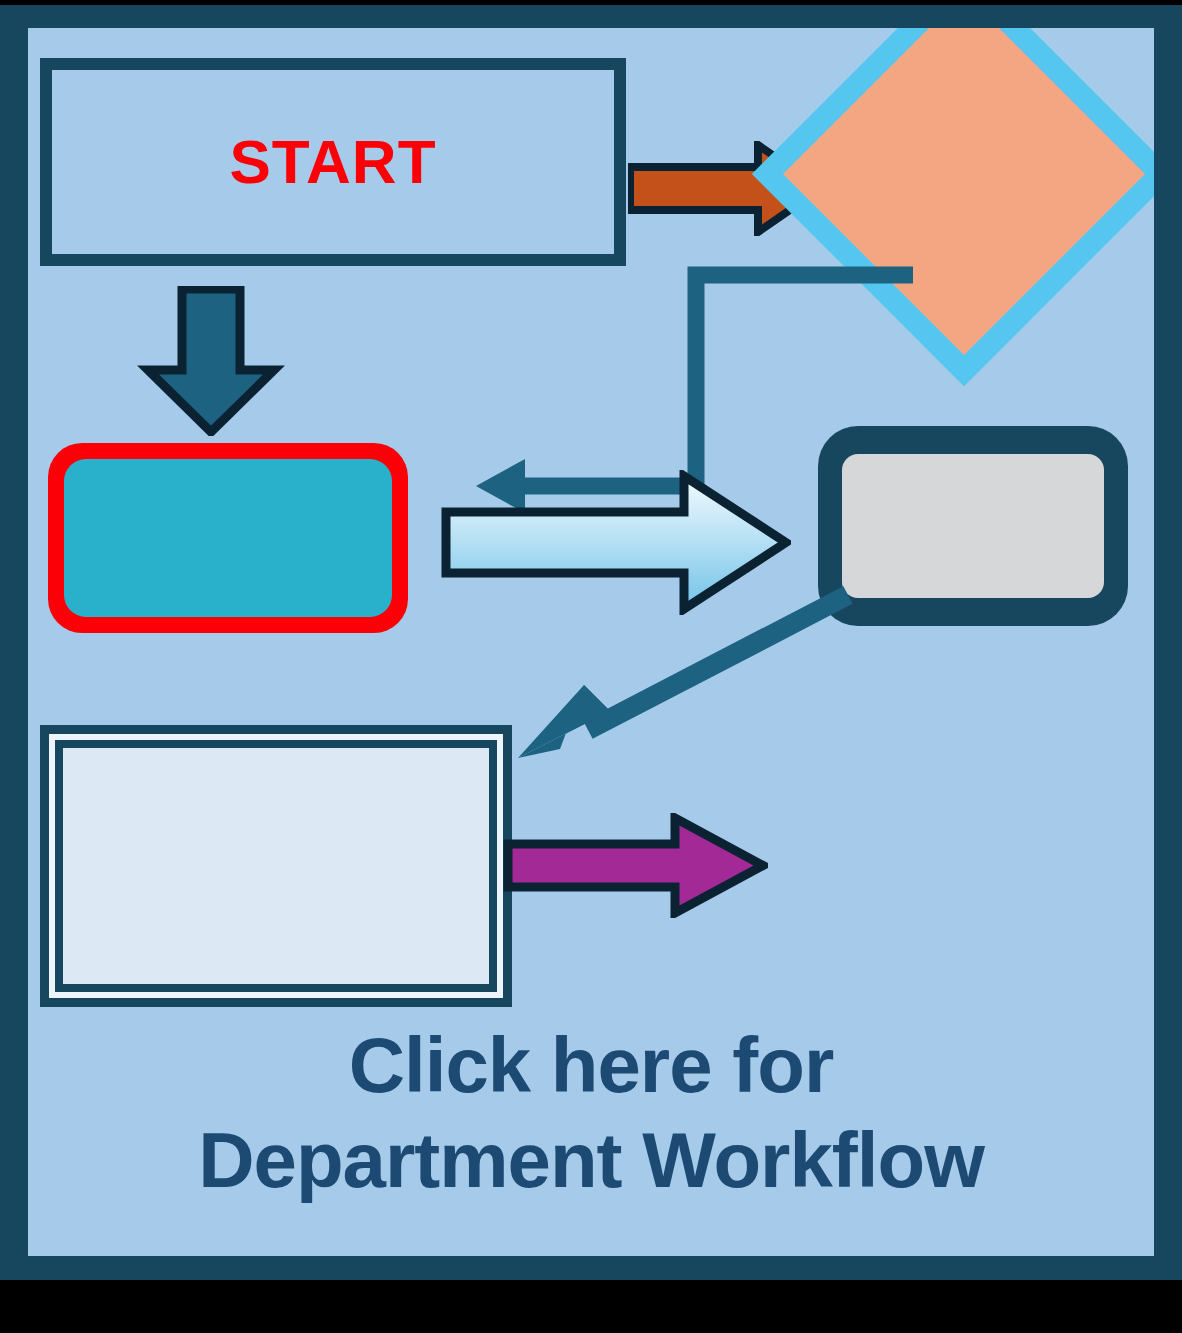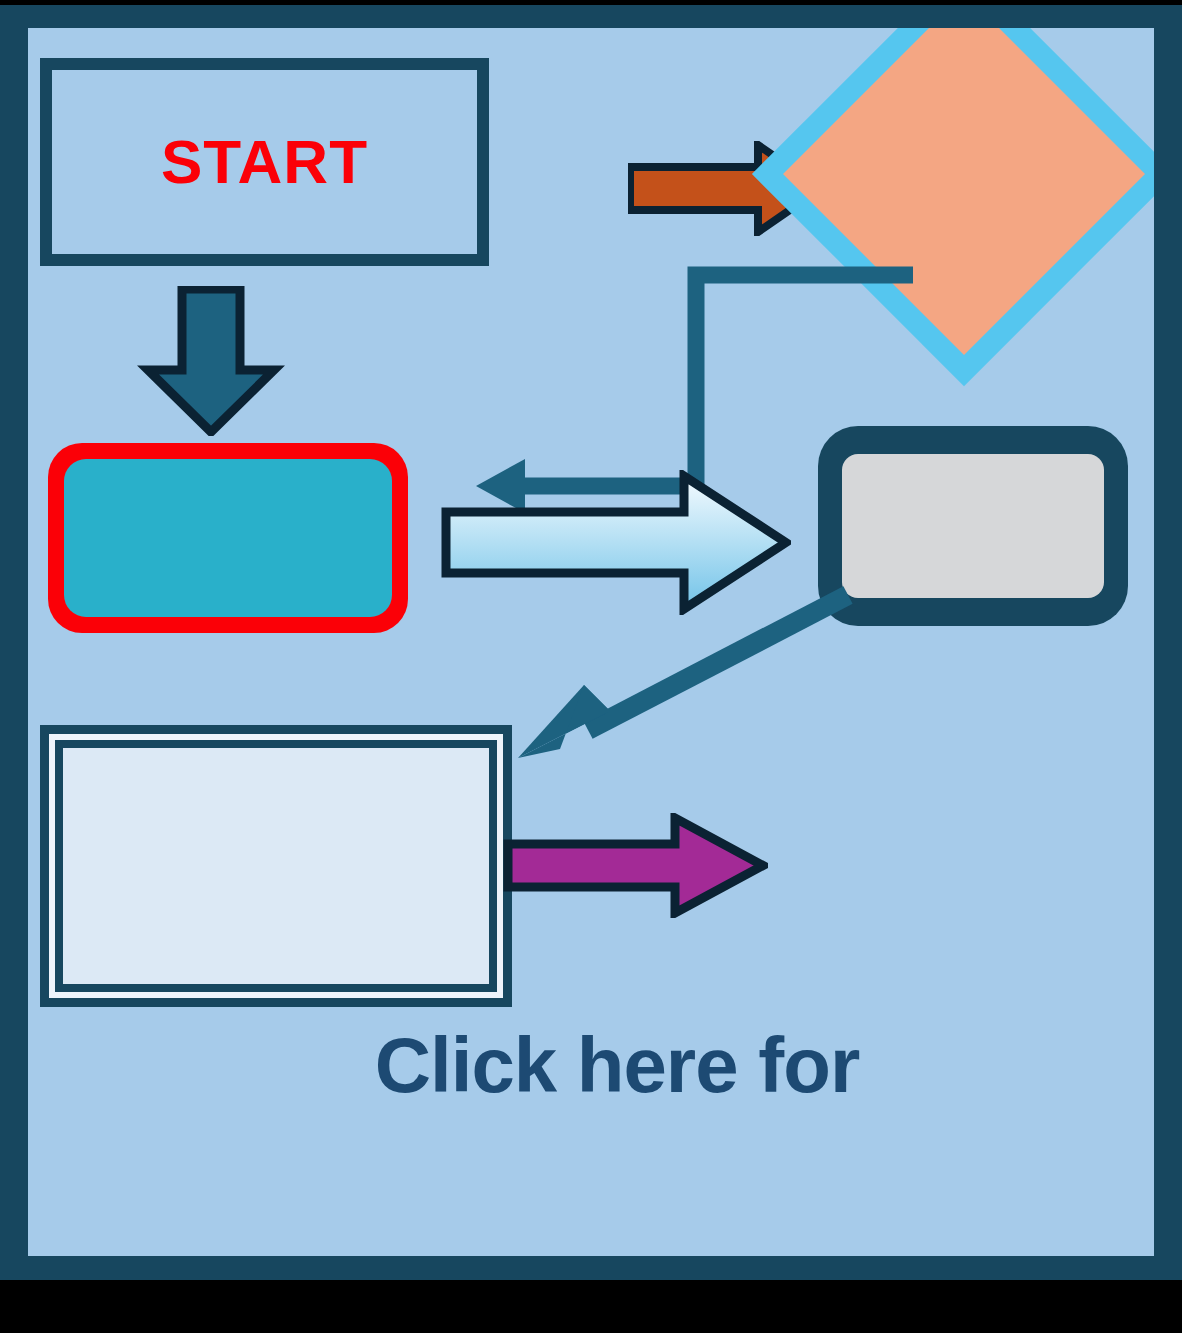--- a/index.html
+++ b/index.html
@@ -36,21 +36,21 @@
     overflow: hidden;
   }
 
   
   .node { position: absolute; box-sizing: border-box; }
 
   
   #start-box {
     left: 12px;
     top: 30px;
-    width: 449px;
+    width: 586px;
     height: 208px;
     background: #17475f;
     padding: 12px;
   }
   #start-inner {
     width: 100%;
     height: 100%;
     background: #a6cbea;
     display: flex;
     align-items: center;
@@ -222,21 +222,20 @@
     position: absolute;
     left: 0;
     top: 990px;
     width: 1126px;
     text-align: center;
     color: #1d4a73;
     font-size: 78px;
     font-weight: bold;
     line-height: 1.22;
     letter-spacing: -1px;
-    padding-left: 26px;
   }
   #caption .cap-line { display: block; white-space: nowrap; }
 </style>
 </head>
 <body>
 
 <div id="frame">
   <div id="canvas">
 
     <div class="node" id="start-box">
@@ -307,16 +306,17 @@
 
     <div class="node" id="magenta-arrow">
       <svg width="265" height="105" viewBox="0 0 265 105">
         <polygon points="5,31 172,31 172,5 260,52.5 172,100 172,74 5,74" fill="#a32a96" stroke="#0b2233" stroke-width="9" stroke-linejoin="miter"></polygon>
       </svg>
     </div>
 
 
     <div id="caption">
       <span class="cap-line">Click here for</span>
+      <span class="cap-line">Department Workflow</span>
     </div>
 
   </div>
 </div>
 
 </body></html>

